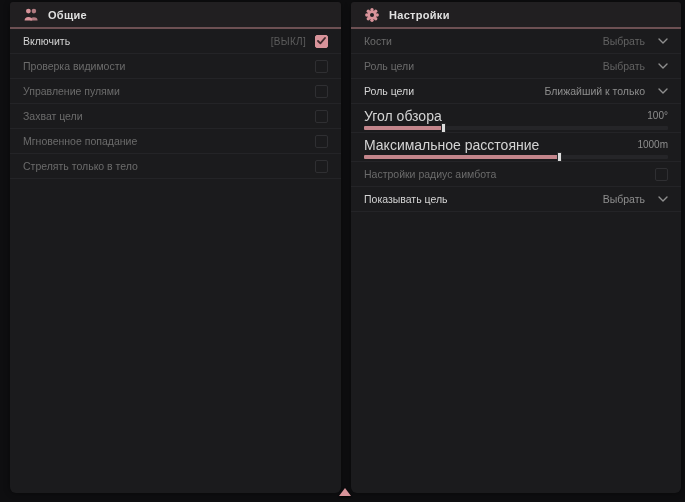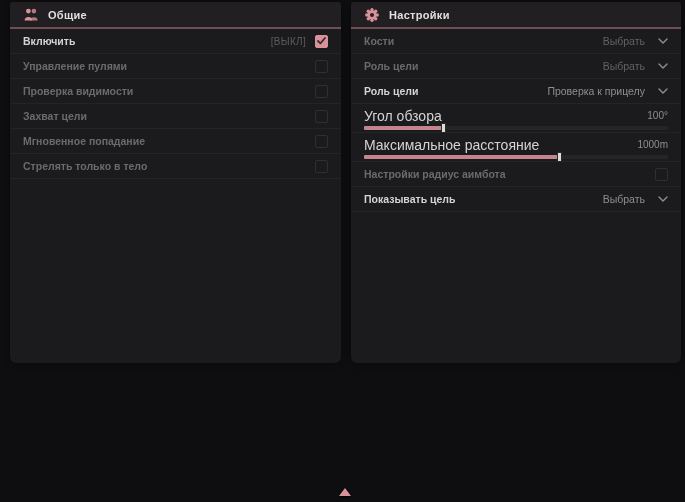--- a/index.html
+++ b/index.html
@@ -16,42 +16,42 @@
   }
   *{margin:0;padding:0;box-sizing:border-box;}
   html,body{width:685px;height:502px;}
   body{
     background:var(--page-bg);
     font-family:"Liberation Sans",sans-serif;
     position:relative;
     overflow:hidden;
   }
   .panel{
-    position:absolute;top:2px;height:361px;
+    position:absolute;top:2px;height:491px;
     background:var(--panel-bg);
     border-radius:6px;
     box-shadow:0 0 6px rgba(0,0,0,.45);
   }
   #panel-general{left:10px;width:331px;}
   #panel-settings{left:351px;width:330px;}
   .panel-header{
     height:27px;display:flex;align-items:center;gap:9px;
     padding:0 13px;background:var(--header-bg);
     border-bottom:2px solid var(--divider);
     border-radius:3px 3px 0 0;
   }
   .panel-title{font-size:11px;font-weight:bold;color:#e0e0e0;letter-spacing:.3px;}
   .hicon{width:16px;height:16px;display:flex;align-items:center;justify-content:center;}
   .hicon svg{display:block;}
 
   .row{
     height:25px;display:flex;align-items:center;justify-content:space-between;
     padding:0 13px;border-bottom:1px solid var(--sep);
   }
-  .row .label{font-size:10.5px;color:var(--text-bright);white-space:nowrap;font-weight:bold;}
+  .row .label{font-size:10.5px;color:var(--text-bright);white-space:nowrap;}
   .row.disabled .label{color:var(--text-dim);}
   .right-group{display:flex;align-items:center;}
 
   .hotkey{font-size:10px;color:#5c5c5c;margin-right:9px;letter-spacing:.3px;}
 
   .checkbox{
     width:13px;height:13px;border-radius:2px;
     border:1px solid #37373a;display:flex;align-items:center;justify-content:center;
     background:transparent;cursor:pointer;
   }
@@ -112,30 +112,30 @@
     <span class="right-group">
       <span class="hotkey">[ВЫКЛ]</span>
       <span class="checkbox checked">
         <svg width="9" height="8" viewBox="0 0 9 8">
           <polyline points="1,4 3.4,6.4 8,1" fill="none" stroke="#402a2d" stroke-width="1.8" stroke-linecap="round" stroke-linejoin="round"></polyline>
         </svg>
       </span>
     </span>
   </div>
       <div class="row disabled">
+    <span class="label">Проверка видимости</span>
+    <span class="right-group">
+
+      <span class="checkbox">
+        
+      </span>
+    </span>
+  </div>
+      <div class="row disabled">
     <span class="label">Управление пулями</span>
-    <span class="right-group">
-
-      <span class="checkbox">
-        
-      </span>
-    </span>
-  </div>
-      <div class="row disabled">
-    <span class="label">Проверка видимости</span>
     <span class="right-group">
 
       <span class="checkbox">
         
       </span>
     </span>
   </div>
       <div class="row disabled">
     <span class="label">Захват цели</span>
     <span class="right-group">
@@ -205,21 +205,21 @@
       <span class="chevron">
         <svg width="10" height="6" viewBox="0 0 10 6">
           <polyline points="1,1 5,5 9,1" fill="none" stroke="#8f8f8f" stroke-width="1.4" stroke-linecap="round" stroke-linejoin="round"></polyline>
         </svg>
       </span>
     </span>
   </div>
       <div class="row">
     <span class="label">Роль цели</span>
     <span class="right-group dropdown">
-      <span class="dd-value">Проверка к прицелу</span>
+      <span class="dd-value">Ближайший к только</span>
       <span class="chevron">
         <svg width="10" height="6" viewBox="0 0 10 6">
           <polyline points="1,1 5,5 9,1" fill="none" stroke="#8f8f8f" stroke-width="1.4" stroke-linecap="round" stroke-linejoin="round"></polyline>
         </svg>
       </span>
     </span>
   </div>
       <div class="slider-row">
     <div class="slider-head">
       <span class="label">Угол обзора</span>

